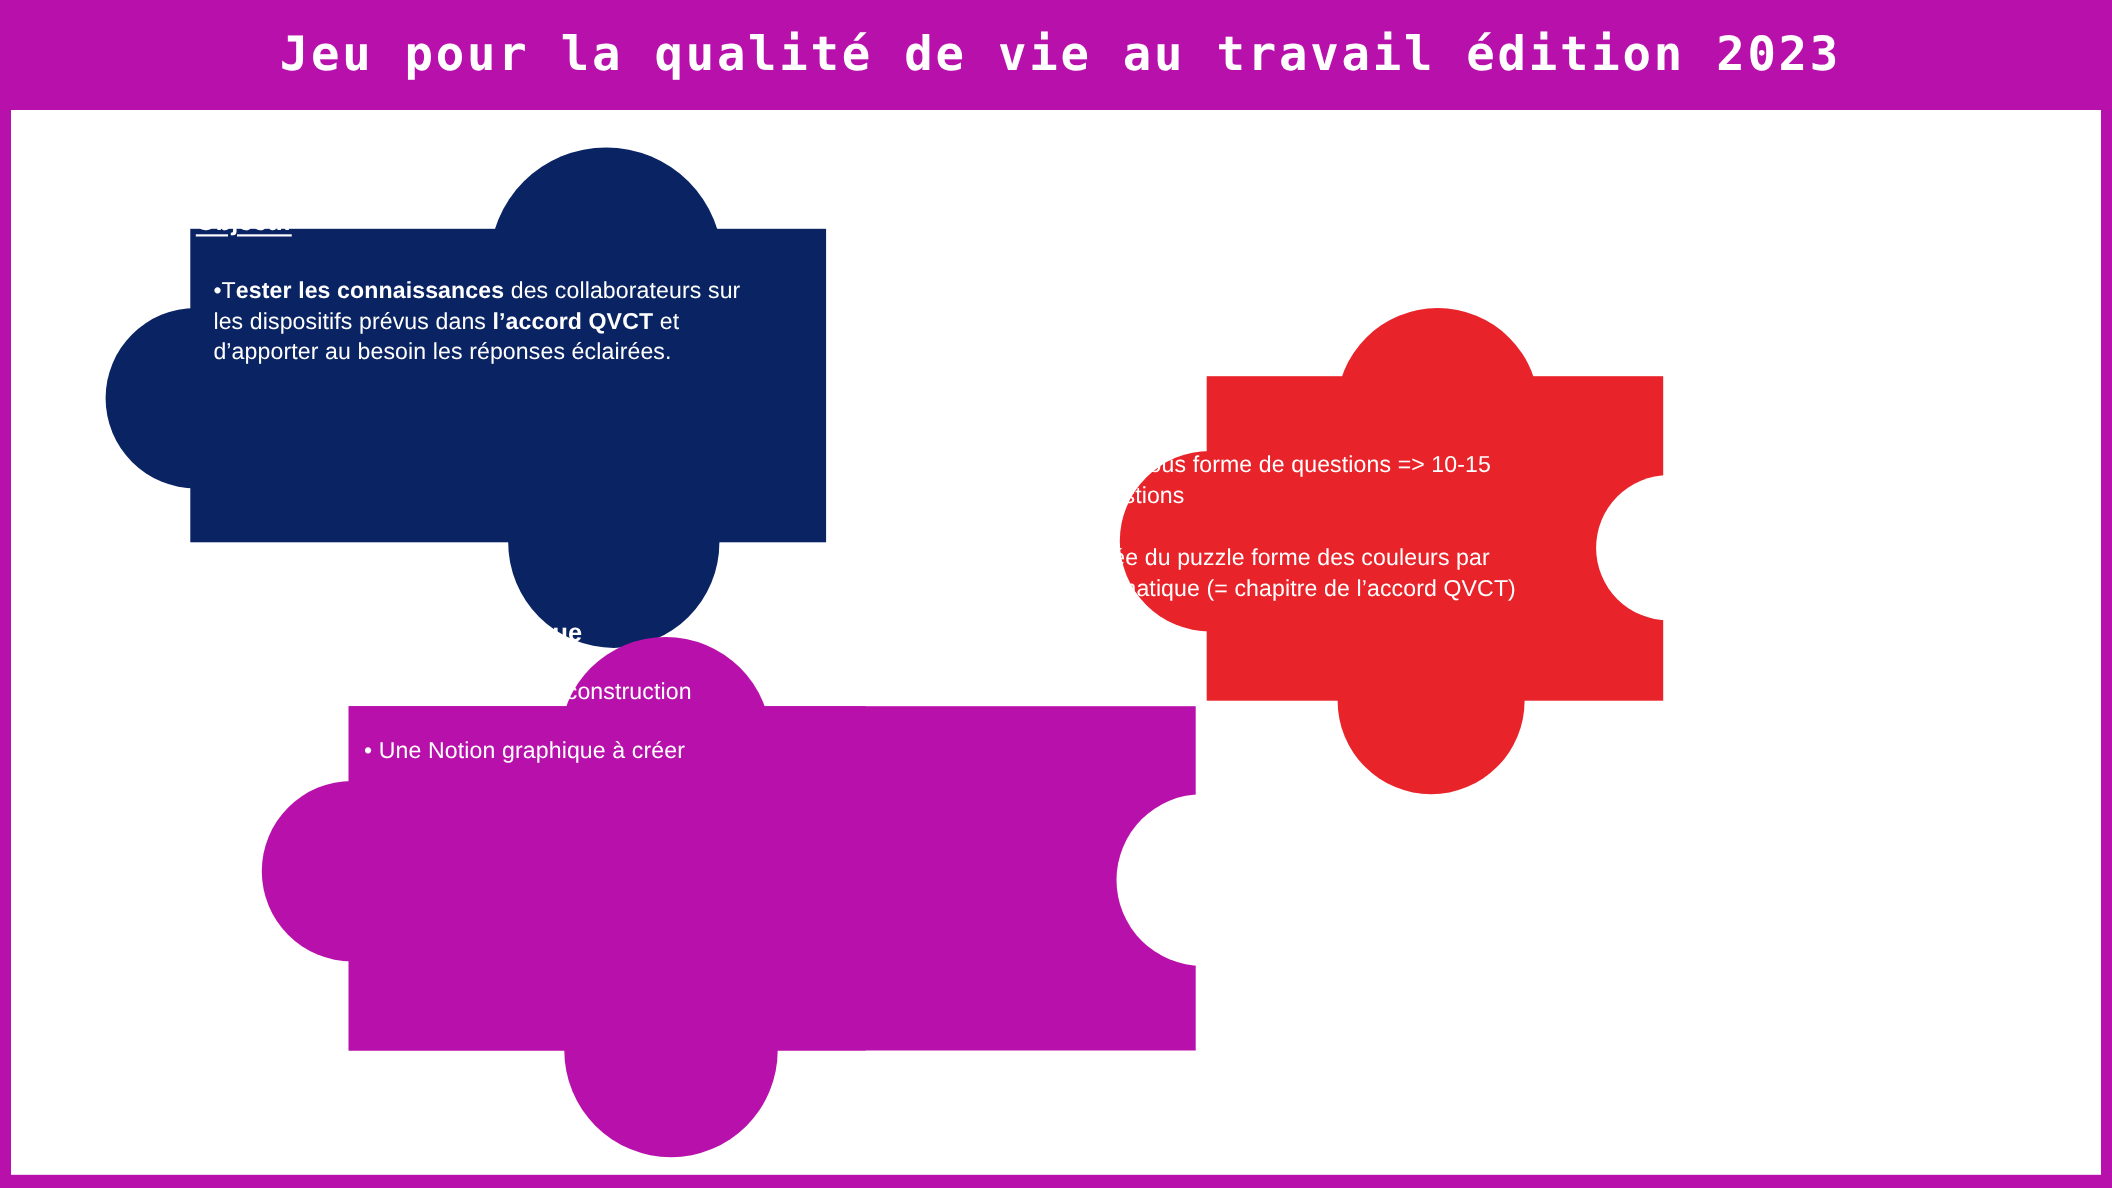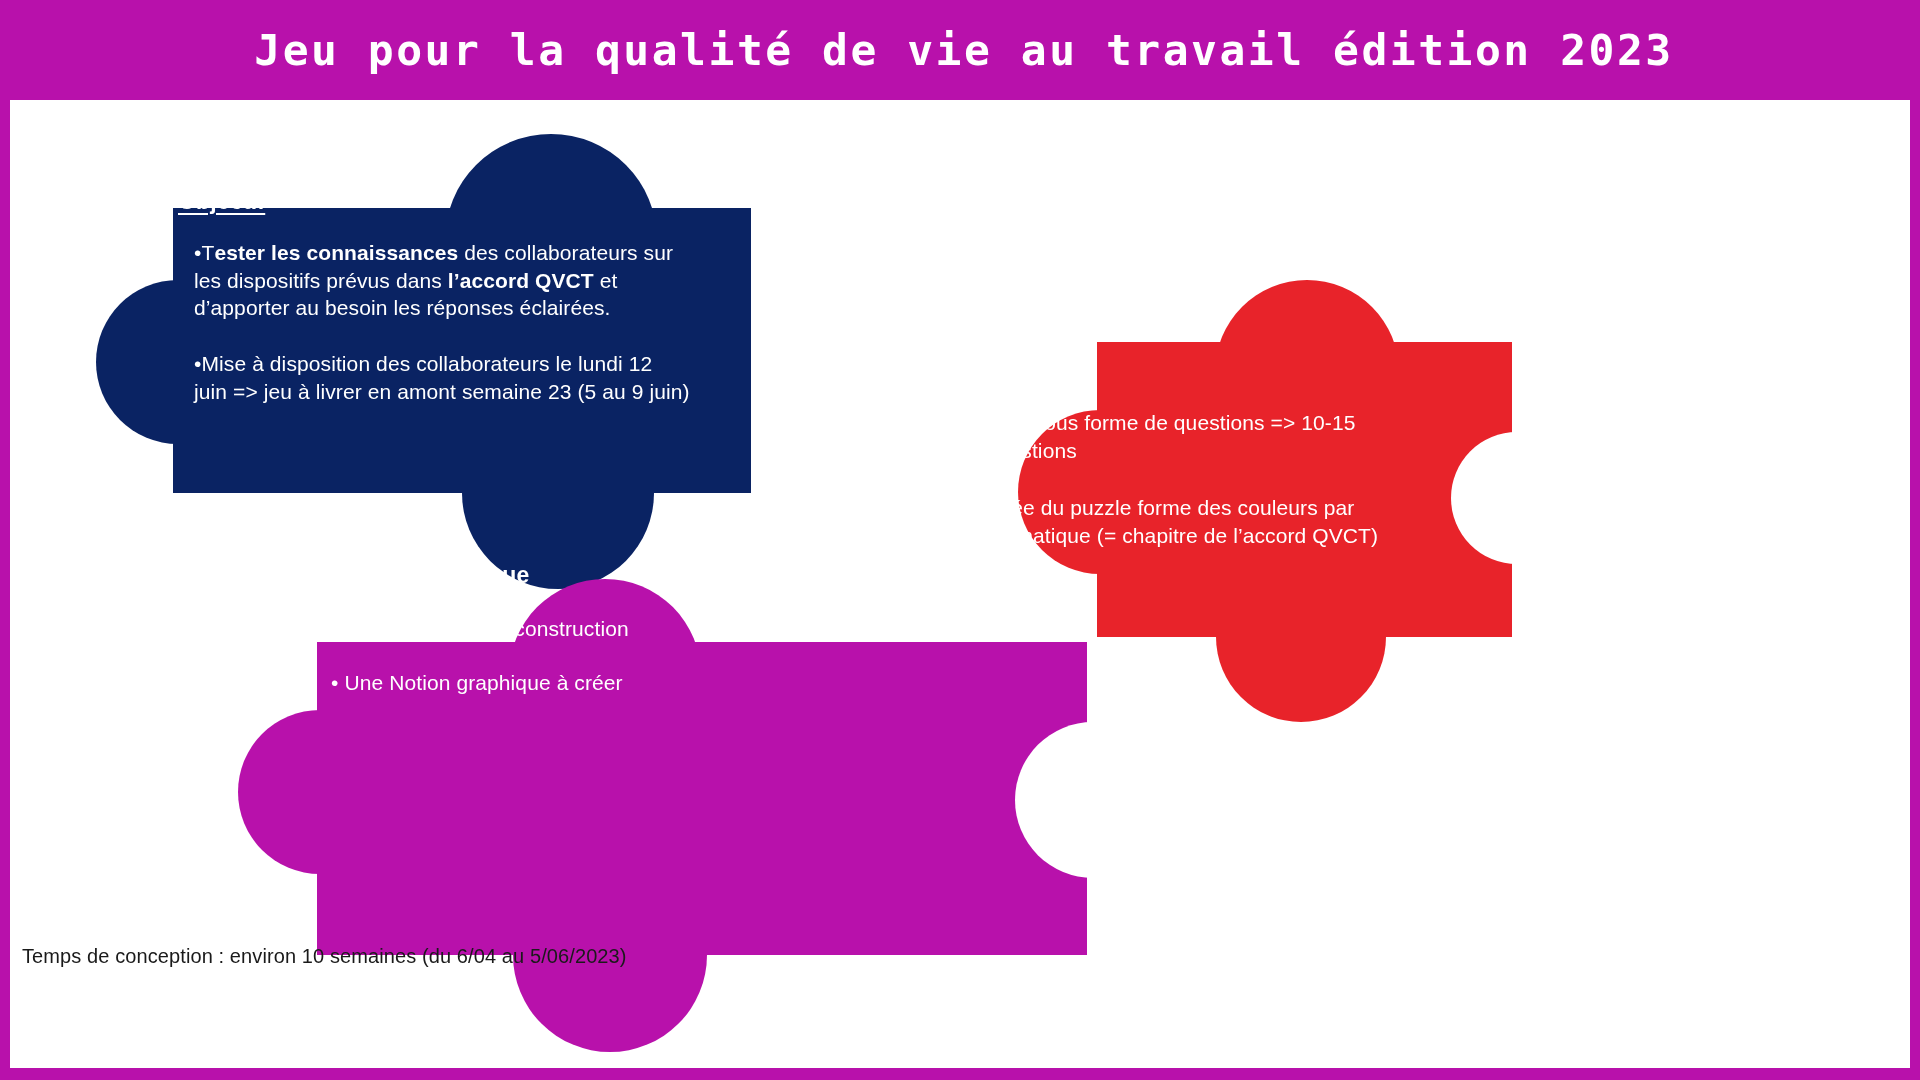--- a/index.html
+++ b/index.html
@@ -86,21 +86,21 @@
     margin: 16px;
     letter-spacing: 0.1px;
   }
   .piece-line + .piece-line {
     margin-top: 28px;
   }
   .piece-line b { font-weight: bold; }
 
   
   #navy-text   { left: 168px; top: 88px;  width: 528px; }
-  #navy-text .piece-title { margin-bottom: 24px; }
+  #navy-text .piece-title { margin-bottom: 36px; }
 
   #red-text    { left: 960px; top: 252px; width: 450px; }
   #red-text .piece-title { margin-bottom: 30px; }
   #red-text .piece-line + .piece-line { margin-top: 30px; }
 
   #magenta-text { left: 305px; top: 462px; width: 520px; }
   #magenta-text .piece-title { margin-bottom: 26px; }
   #magenta-text .piece-line + .piece-line { margin-top: 26px; }
 
   
@@ -158,31 +158,29 @@
       </defs>
 
       <rect x="0" y="0" width="1900" height="968" fill="#0a2363" mask="url(#mask-navy)"></rect>
       <rect x="0" y="0" width="1900" height="968" fill="#e8232a" mask="url(#mask-red)"></rect>
       <rect x="0" y="0" width="1900" height="968" fill="#b811ab" mask="url(#mask-magenta)"></rect>
     </svg>
 
     <div class="piece-text" id="navy-text">
       <div class="piece-title">Objectif</div>
       <p class="piece-line"><span>•</span><span>T</span><b>ester les connaissances</b><span> des collaborateurs sur les dispositifs prévus dans </span><b>l’accord QVCT</b><span> et d’apporter au besoin les réponses éclairées.</span></p>
-      <p class="piece-line"><span>•</span><span>Mise à disposition des collaborateurs le lundi 12 juin =&gt; jeu à livrer en amont semaine 23 (5 au 9 juin)</span></p>
     </div>
 
     <div class="piece-text" id="red-text">
       <div class="piece-title">Format</div>
       <p class="piece-line"><span>•</span><span>Jeu sous forme de questions =&gt; 10-15 questions</span></p>
       <p class="piece-line"><span>•</span><span>Idée du puzzle forme des couleurs par thématique (= chapitre de l’accord QVCT)</span></p>
     </div>
 
     <div class="piece-text" id="magenta-text">
       <div class="piece-title">Création graphique</div>
       <p class="piece-line"><span>• </span><span>6 Propositions de construction</span></p>
       <p class="piece-line"><span>• </span><span>Une Notion graphique à créer</span></p>
     </div>
 
-    <div class="footer-note">Temps de conception : environ 10 semaines (du 6/04 au 5/06/2023)</div>
 
   </div>
 </div>
 
 </body></html>

